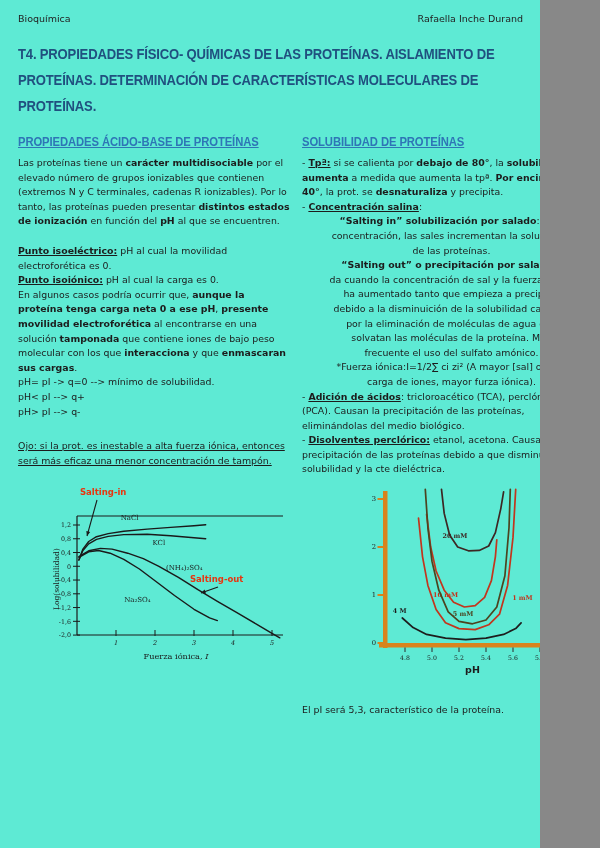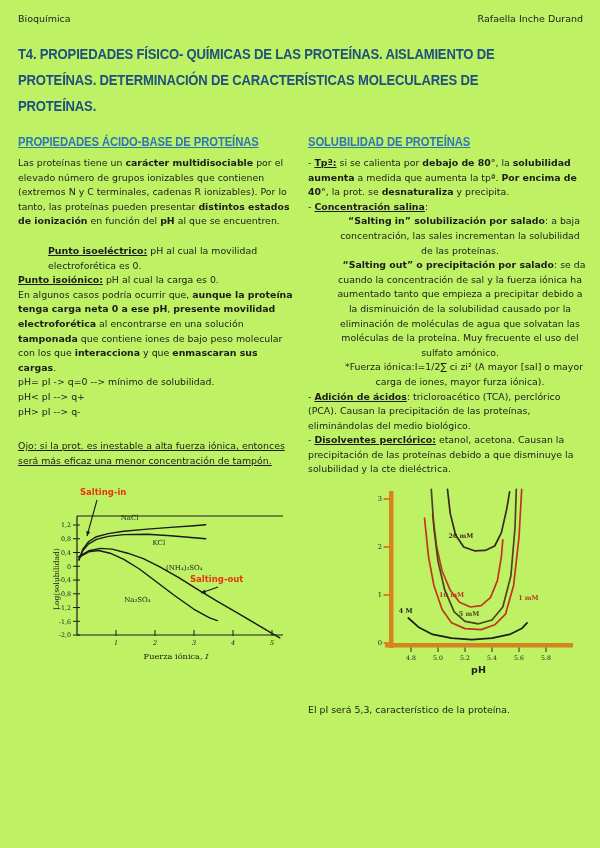--- a/index.html
+++ b/index.html
@@ -1,16 +1,16 @@
 <!DOCTYPE html>
 <html><head>
 <meta charset="utf-8">
 <style>
   html,body{margin:0;padding:0;background:#888;}
-  .page{width:600px;height:848px;background:#bef264;position:relative;overflow:hidden;
+  .page{width:540px;height:848px;background:#5eead4;position:relative;overflow:hidden;
         font-family:"DejaVu Sans",sans-serif;color:#1c1c1c;}
   .header{display:flex;justify-content:space-between;padding:13px 17px 0 18px;
           font-size:9.5px;color:#222;}
   .title{margin:17px 15px 0 18px;width:600px;color:#20507f;font-weight:bold;
          font-size:15.2px;line-height:26px;letter-spacing:-0.2px;
          transform:scaleX(0.86);transform-origin:left top;
          font-family:"Liberation Sans",sans-serif;}
   .columns{display:flex;gap:12px;padding:16px 14px 0 18px;}
   .col{width:284px;}
   h2.sec{margin:0 0 7px 0;font-size:12.5px;font-weight:bold;color:#2e75b6;
@@ -38,21 +38,21 @@
   </div>
 
   <div class="title">T4. PROPIEDADES FÍSICO- QUÍMICAS DE LAS PROTEÍNAS. AISLAMIENTO DE PROTEÍNAS. DETERMINACIÓN DE CARACTERÍSTICAS MOLECULARES DE PROTEÍNAS.</div>
 
   <div class="columns">
 
     <div class="col">
       <h2 class="sec">PROPIEDADES ÁCIDO-BASE DE PROTEÍNAS</h2>
       <div>
           <div class="para"><span>Las proteínas tiene un </span><span class="b">carácter multidisociable</span><span> por el elevado número de grupos ionizables que contienen (extremos N y C terminales, cadenas R ionizables). Por lo tanto, las proteínas pueden presentar </span><span class="b">distintos estados de ionización</span><span> en función del </span><span class="b">pH</span><span> al que se encuentren.</span></div>
-          <div class="para" style="margin-top: 15px; margin-left: 30px;"><span class="b u">Punto isoeléctrico:</span><span> pH al cual la movilidad electroforética es 0.</span></div>
+          <div class="para" style="margin-top: 15px;"><span class="b u">Punto isoeléctrico:</span><span> pH al cual la movilidad electroforética es 0.</span></div>
           <div class="para"><span class="b u">Punto isoiónico:</span><span> pH al cual la carga es 0.</span></div>
           <div class="para"><span>En algunos casos podría ocurrir que, </span><span class="b">aunque la proteína tenga carga neta 0 a ese pH</span><span>, </span><span class="b">presente movilidad electroforética</span><span> al encontrarse en una solución </span><span class="b">tamponada</span><span> que contiene iones de bajo peso molecular con los que </span><span class="b">interacciona</span><span> y que </span><span class="b">enmascaran sus cargas</span><span>.</span></div>
           <div class="para"><span>pH= pI -&gt; q=0 --&gt; mínimo de solubilidad.</span></div>
           <div class="para"><span>pH&lt; pI --&gt; q+</span></div>
           <div class="para"><span>pH&gt; pI --&gt; q-</span></div>
           <div class="para" style="margin-top: 20px; text-decoration: underline;"><span>Ojo: si la prot. es inestable a alta fuerza iónica, entonces será más eficaz una menor concentración de tampón.</span></div>
         </div>
       <div class="chart-wrap c1">
         <svg width="240" height="192" viewBox="0 0 240 192">
             <line x1="27" y1="36" x2="233" y2="36" stroke="#1a1a1a" stroke-width="1.2"></line>

